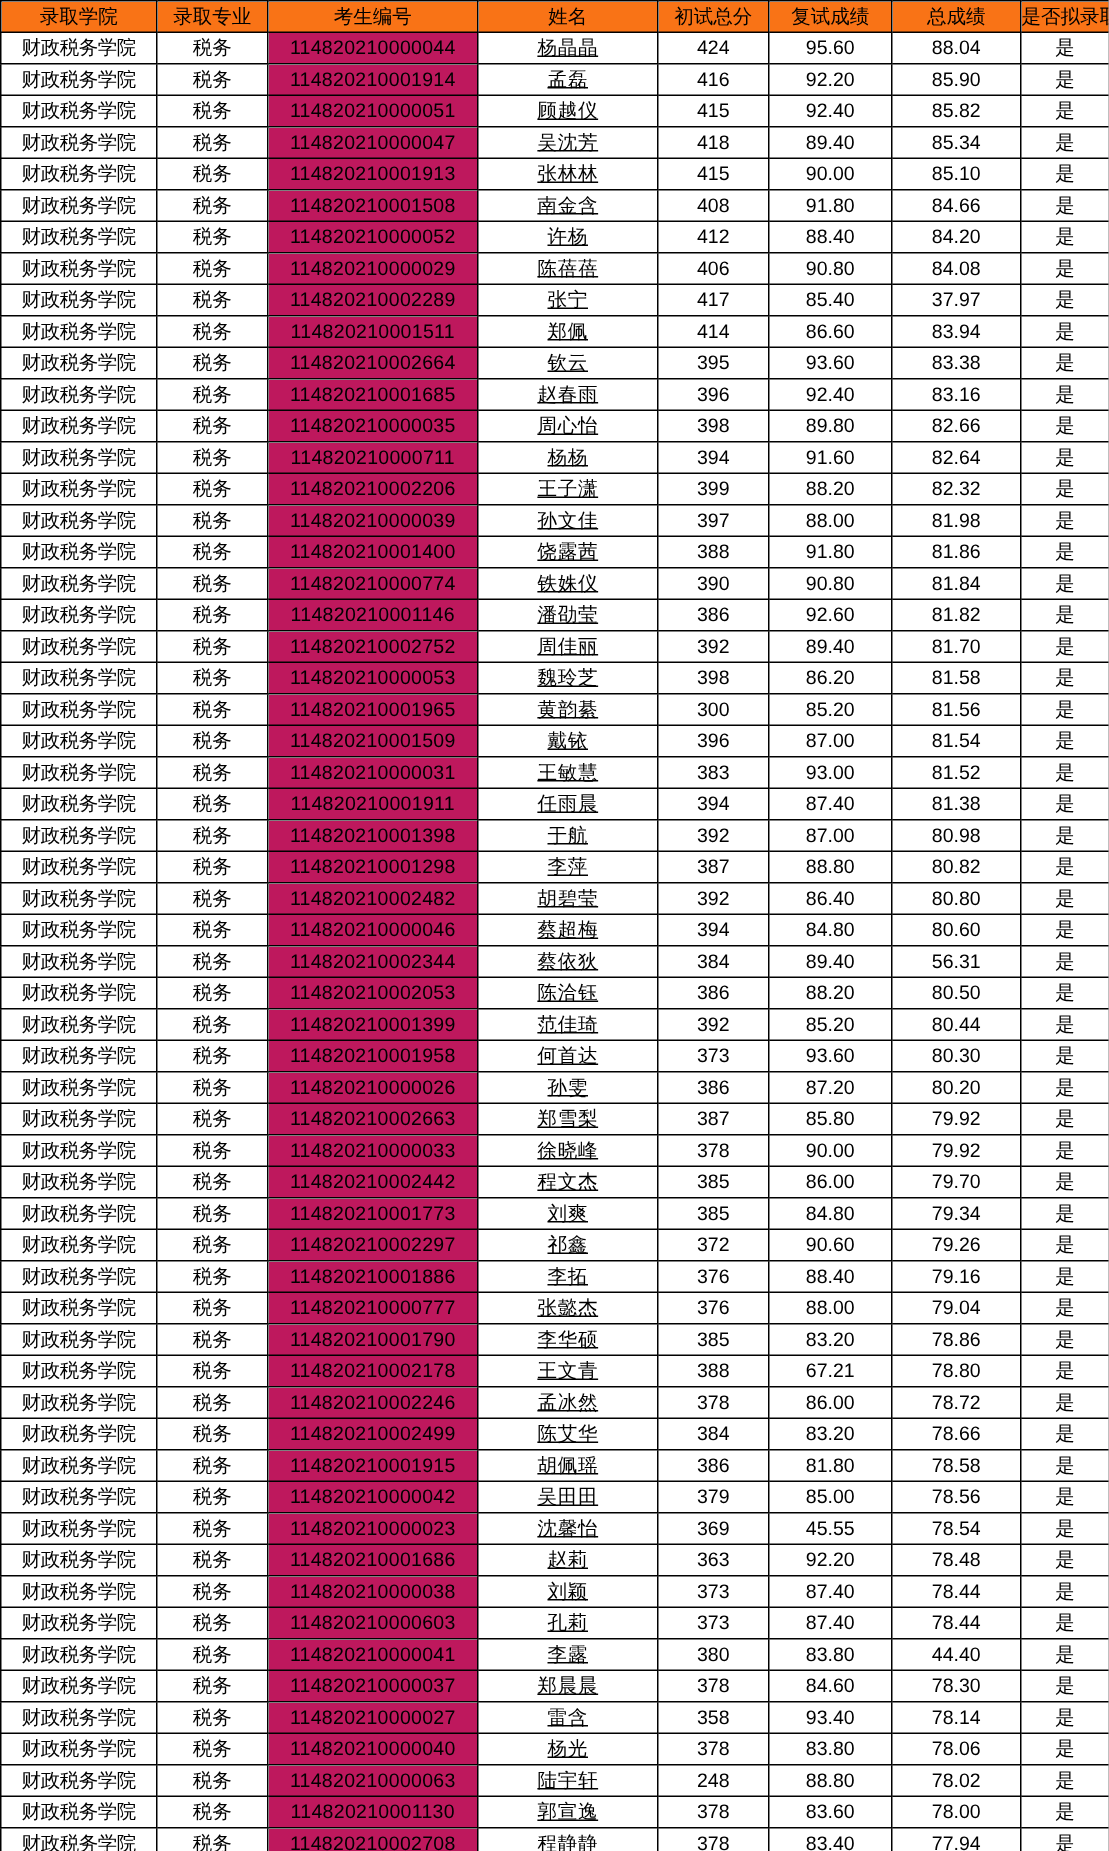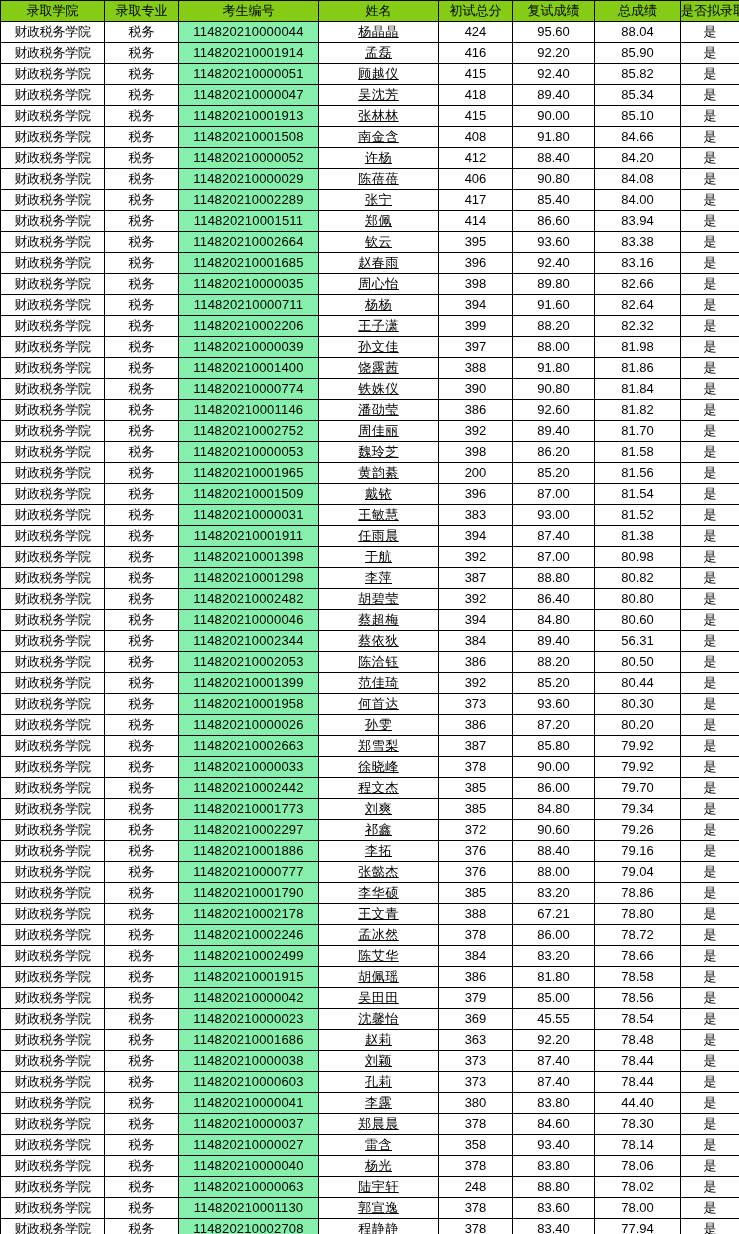--- a/index.html
+++ b/index.html
@@ -25,21 +25,21 @@
     height: 20px;
     line-height: 1.05;
     font-size: 13px;
     color: #000000;
     overflow: hidden;
     white-space: nowrap;
   }
   thead th {
     height: 34px;
     font-size: 13px;
-    background: #84cc16;
+    background: #f97316;
   }
   th.hdr-wrap {
     white-space: normal;
     line-height: 1.0;
     font-size: 12px;
   }
   
   col.c-college { width: 104px; }
   col.c-major   { width: 74px; }
   col.c-id      { width: 140px; }
@@ -47,21 +47,21 @@
   col.c-first   { width: 74px; }
   col.c-second  { width: 82px; }
   col.c-total   { width: 86px; }
   col.c-admit   { width: 59px; }
 
   td.college { font-size: 13px; letter-spacing: -0.3px; }
   td.major   { font-size: 13px; }
   td.id {
     font-family: "Liberation Sans", sans-serif;
     font-size: 13px;
-    background: #86efac;
+    background: #be185d;
     letter-spacing: 0.2px;
   }
   td.name { font-size: 13px; letter-spacing: 0.5px; text-decoration: underline; }
   td.num  { font-size: 13px; }
   td.admit { font-size: 13px; }
 </style>
 </head>
 <body>
 
 <table class="admission">
@@ -168,21 +168,21 @@
         <td class="num">84.08</td>
         <td class="admit">是</td>
       </tr>
       <tr>
         <td class="college">财政税务学院</td>
         <td class="major">税务</td>
         <td class="id">114820210002289</td>
         <td class="name">张宁</td>
         <td class="num">417</td>
         <td class="num">85.40</td>
-        <td class="num">84.00</td>
+        <td class="num">37.97</td>
         <td class="admit">是</td>
       </tr>
       <tr>
         <td class="college">财政税务学院</td>
         <td class="major">税务</td>
         <td class="id">114820210001511</td>
         <td class="name">郑佩</td>
         <td class="num">414</td>
         <td class="num">86.60</td>
         <td class="num">83.94</td>
@@ -296,21 +296,21 @@
         <td class="num">398</td>
         <td class="num">86.20</td>
         <td class="num">81.58</td>
         <td class="admit">是</td>
       </tr>
       <tr>
         <td class="college">财政税务学院</td>
         <td class="major">税务</td>
         <td class="id">114820210001965</td>
         <td class="name">黄韵綦</td>
-        <td class="num">200</td>
+        <td class="num">300</td>
         <td class="num">85.20</td>
         <td class="num">81.56</td>
         <td class="admit">是</td>
       </tr>
       <tr>
         <td class="college">财政税务学院</td>
         <td class="major">税务</td>
         <td class="id">114820210001509</td>
         <td class="name">戴铱</td>
         <td class="num">396</td>

